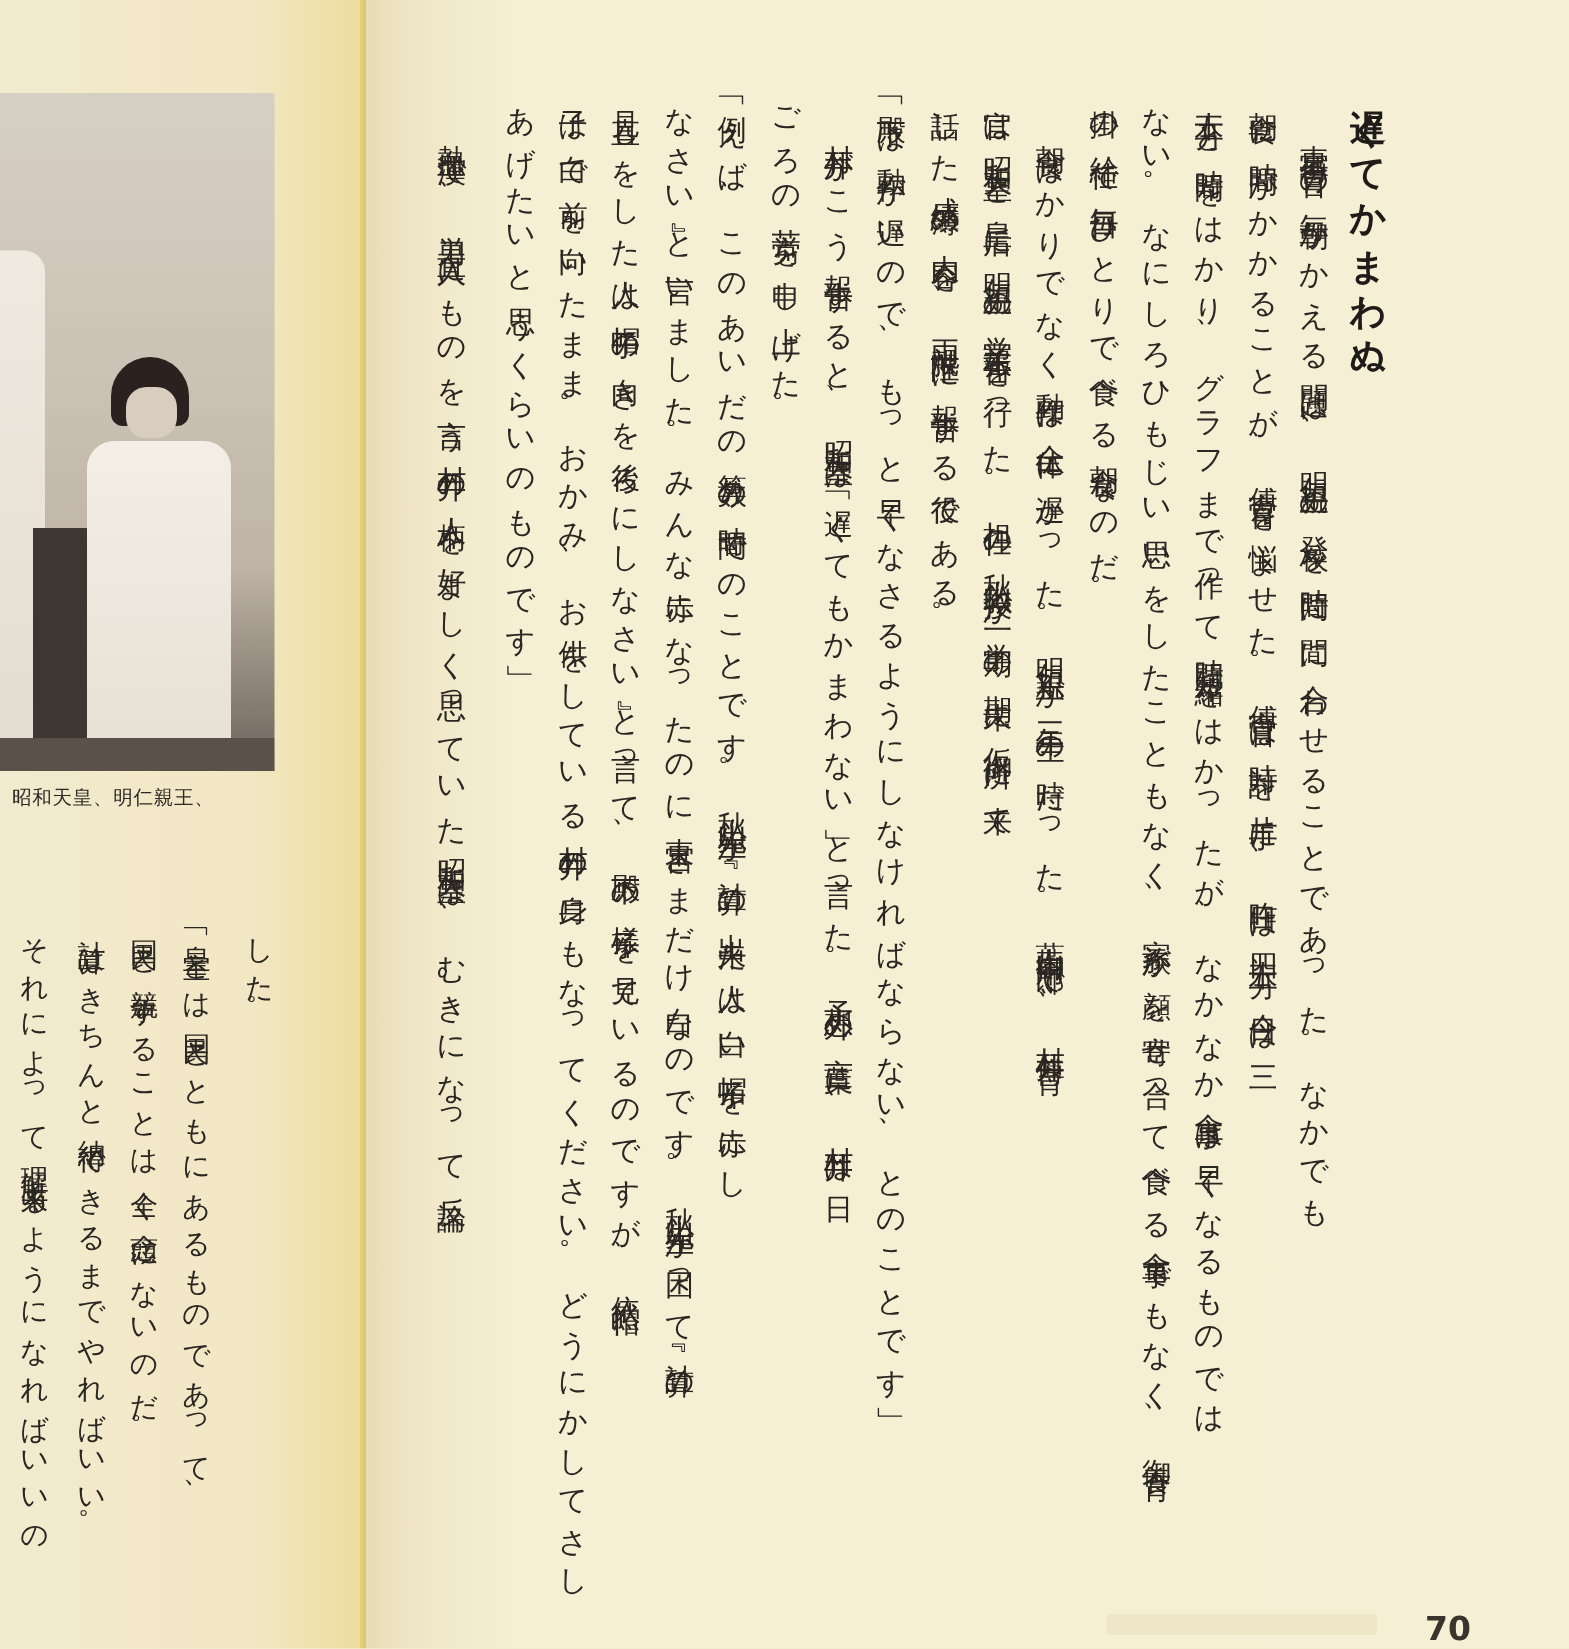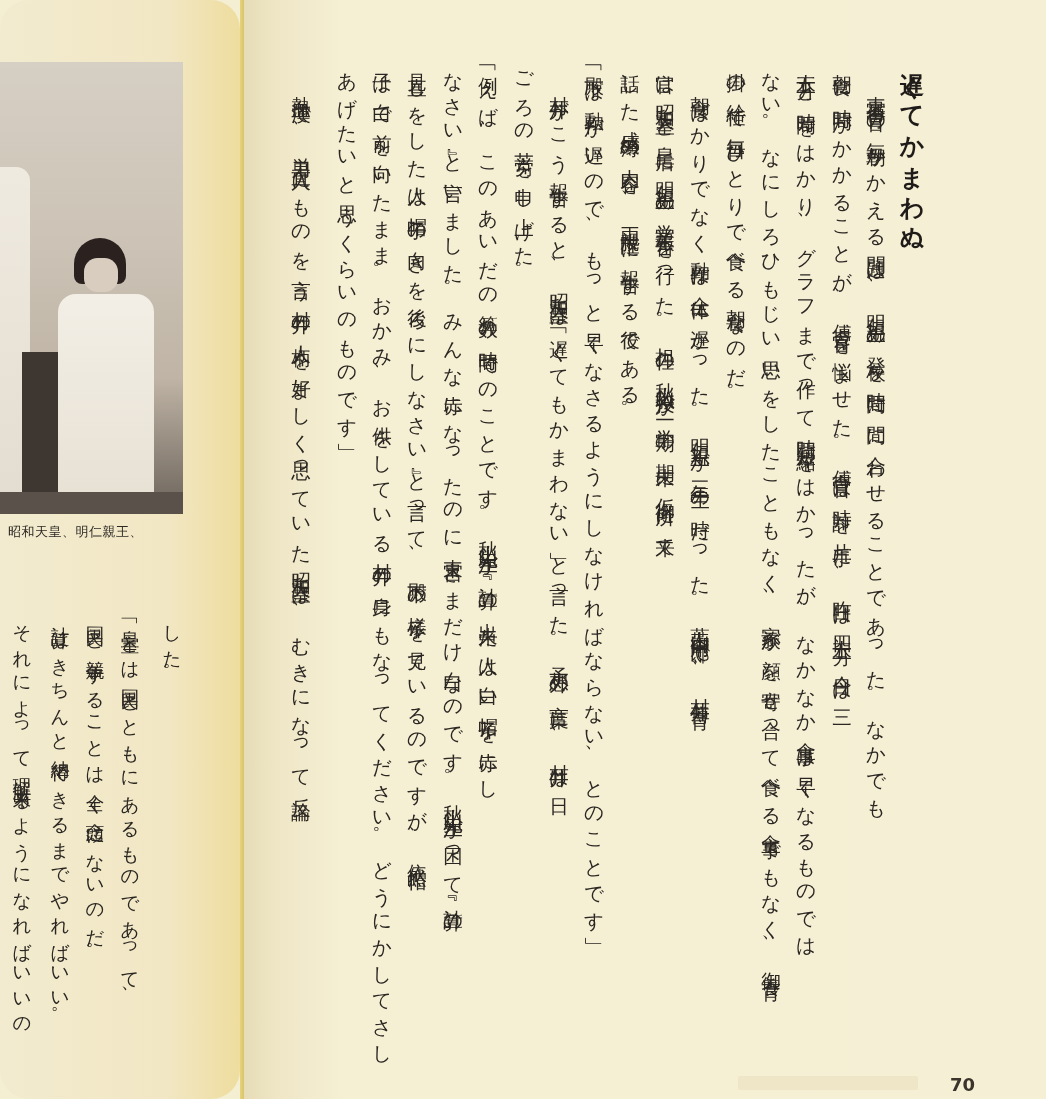--- a/index.html
+++ b/index.html
@@ -13,21 +13,20 @@
       width: 1046px; height: 1099px;
       background: #f4eed2;
       font-family: "DejaVu Serif", "Liberation Serif", serif;
       color: #2a2622;
     }
     
     .left-page {
       position: absolute; left: 0; top: 0;
       width: 240px; height: 1099px;
       background: linear-gradient(to right, #f2ebcf 0%, #f2e7c4 70%, #eedd9e 100%);
-      border-radius: 29px;
     }
     .photo {
       position: absolute; left: 0; top: 62px;
       width: 183px; height: 452px;
       background: linear-gradient(to bottom, #d6cfc3 0%, #ccc3b6 40%, #bfb4a5 70%, #6b625a 100%);
       overflow: hidden;
     }
     .photo .figure-adult {
       position: absolute; left: 0; top: 105px; width: 30px; height: 360px;
       background: linear-gradient(to bottom, #efeadf, #e2dbd0);
@@ -80,21 +79,21 @@
       color: #2a2622;
     }
     .heading {
       font-weight: bold; font-size: 24px; letter-spacing: 3px;
       font-family: "DejaVu Sans", sans-serif; color: #1f1b18;
     }
     .vcol.left-block { font-size: 18.5px; letter-spacing: 4px; }
     .page-number {
       position: absolute; left: 950px; top: 1074px;
       font-family: "DejaVu Sans", sans-serif; font-weight: bold;
-      font-size: 18px; color: #3a342c;
+      font-size: 22px; color: #3a342c;
     }
     .running-footer {
       position: absolute; left: 738px; top: 1076px;
       width: 180px; height: 14px;
       background: #ece4c2; border-radius: 2px; opacity: 0.8;
     }
   </style>
 </head>
 <body>
 

